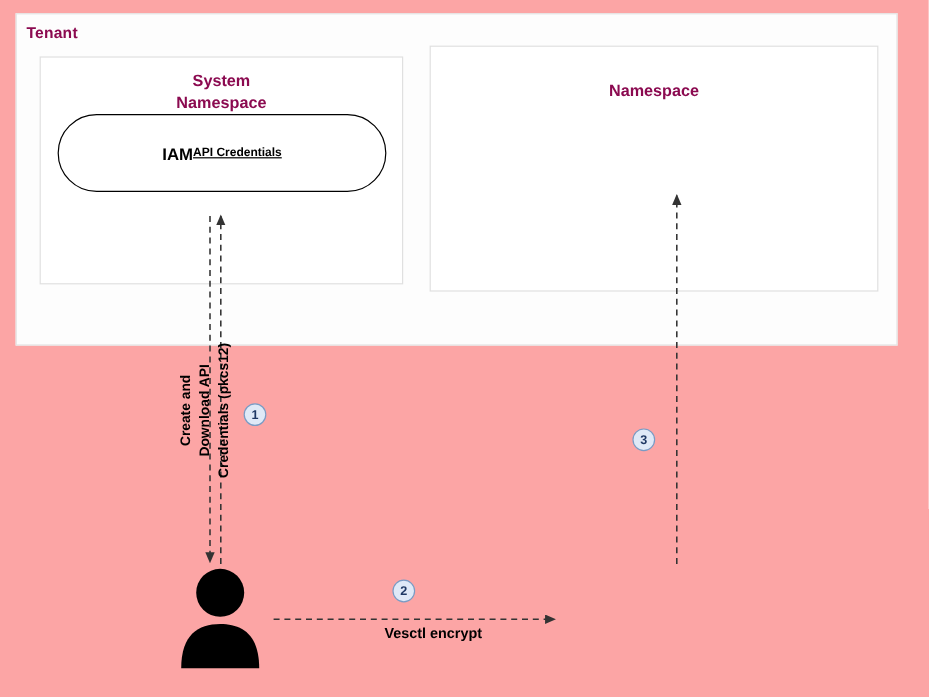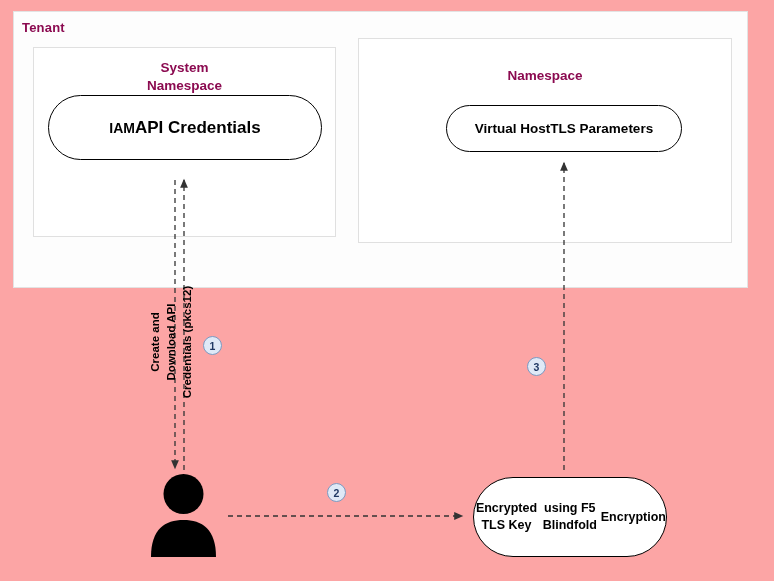--- a/index.html
+++ b/index.html
@@ -95,24 +95,25 @@
     width: 274px;
     height: 65px;
   }
   #iam-shape .line1 {
     font-size: 14px;
     font-weight: bold;
     color: #000;
     line-height: 18px;
   }
   #iam-shape .line2 {
-    font-size: 17px;
+    font-size: 10px;
     font-weight: bold;
     color: #000;
     line-height: 16px;
+    text-decoration: underline;
   }
   #vh-shape {
     left: 446px;
     top: 105px;
     width: 236px;
     height: 47px;
   }
   #vh-shape .line {
     font-size: 13.5px;
     font-weight: bold;
@@ -212,30 +213,21 @@
   </div>
 
   <div class="stadium" id="iam-shape">
     <div class="line1">IAM</div>
     <div class="line2">API Credentials</div>
   </div>
 
   <div class="ns-box" id="namespace-box"></div>
   <div class="ns-title" id="namespace-title" style="left:358px; width:374px;">Namespace</div>
 
-  <div class="stadium" id="vh-shape">
-    <div class="line">Virtual Host</div>
-    <div class="line">TLS Parameters</div>
-  </div>
-
-  <div class="stadium" id="enc-shape">
-    <div class="line">Encrypted TLS Key</div>
-    <div class="line">using F5 Blindfold</div>
-    <div class="line">Encryption</div>
-  </div>
+
 
   <svg class="arrows" viewBox="0 0 774 581">
     <defs>
       <marker id="arrowhead" markerWidth="8" markerHeight="8" refX="6" refY="3" orient="auto" markerUnits="strokeWidth">
         <path d="M0,0 L7,3 L0,6 z" fill="#333333"></path>
       </marker>
     </defs>
 
     <path d="M184,470 L184,180" stroke="#333333" stroke-width="1.3" fill="none" stroke-dasharray="5,4" marker-end="url(#arrowhead)"></path>
 
@@ -251,14 +243,15 @@
     <path d="M3,85 C3,57 17,48 35.5,48 C54,48 68,57 68,85 Z" fill="#000000"></path>
   </svg>
 
   <div class="badge" id="badge-1">1</div>
   <div class="badge" id="badge-2">2</div>
   <div class="badge" id="badge-3">3</div>
 
   <div class="v-label">Create and
 Download API
 Credentials (pkcs12)</div>
+  <div class="h-label">Vesctl encrypt</div>
 
 </div>
 
 </body></html>

